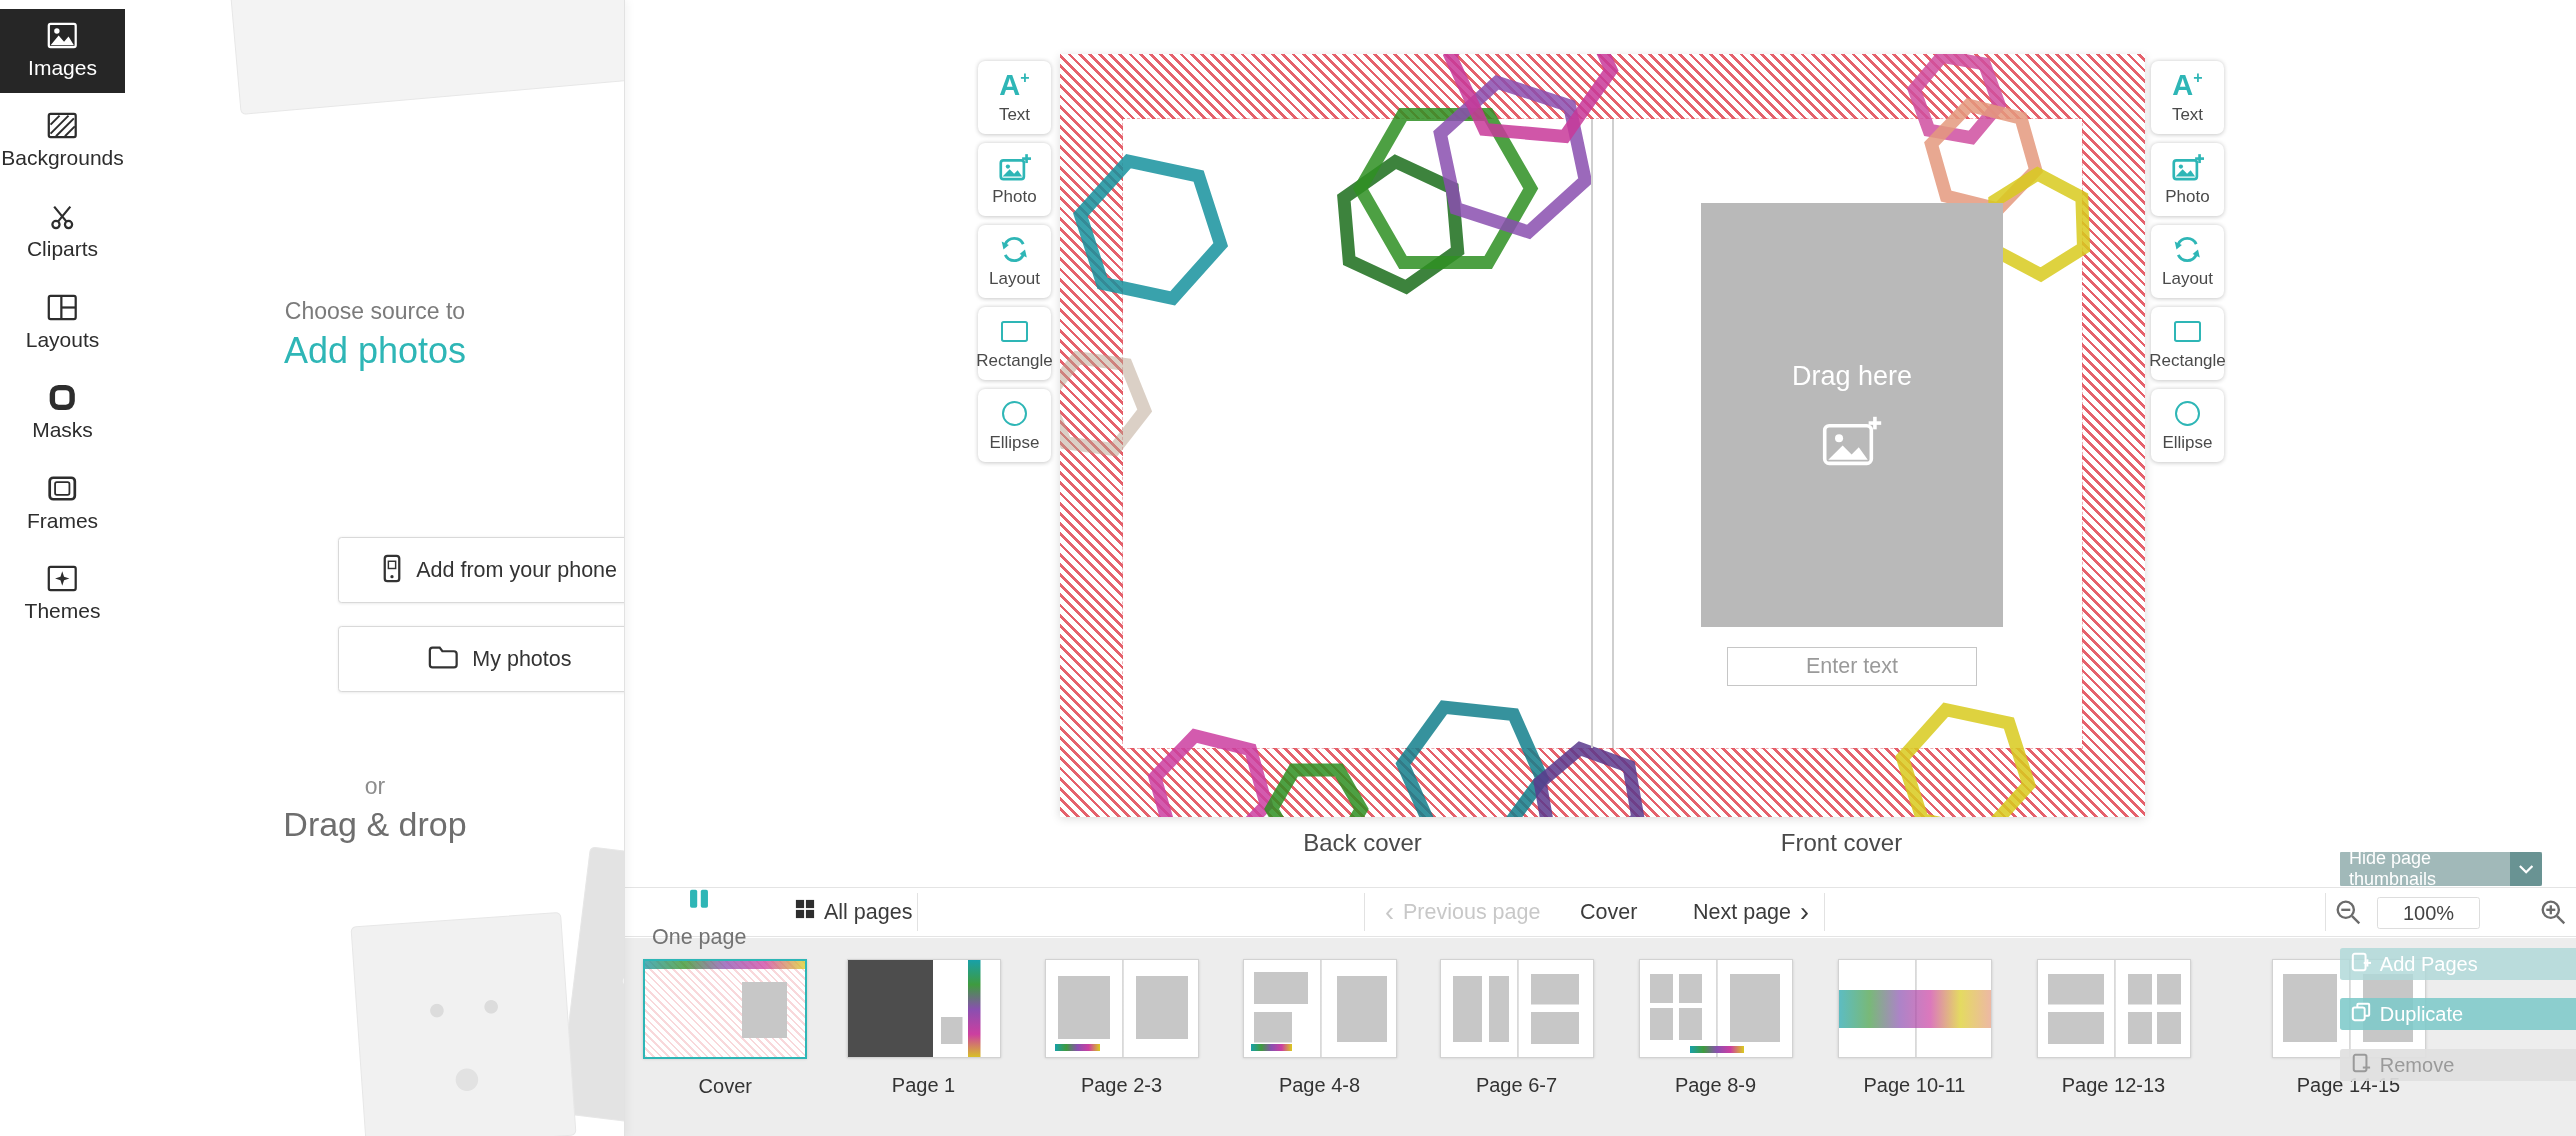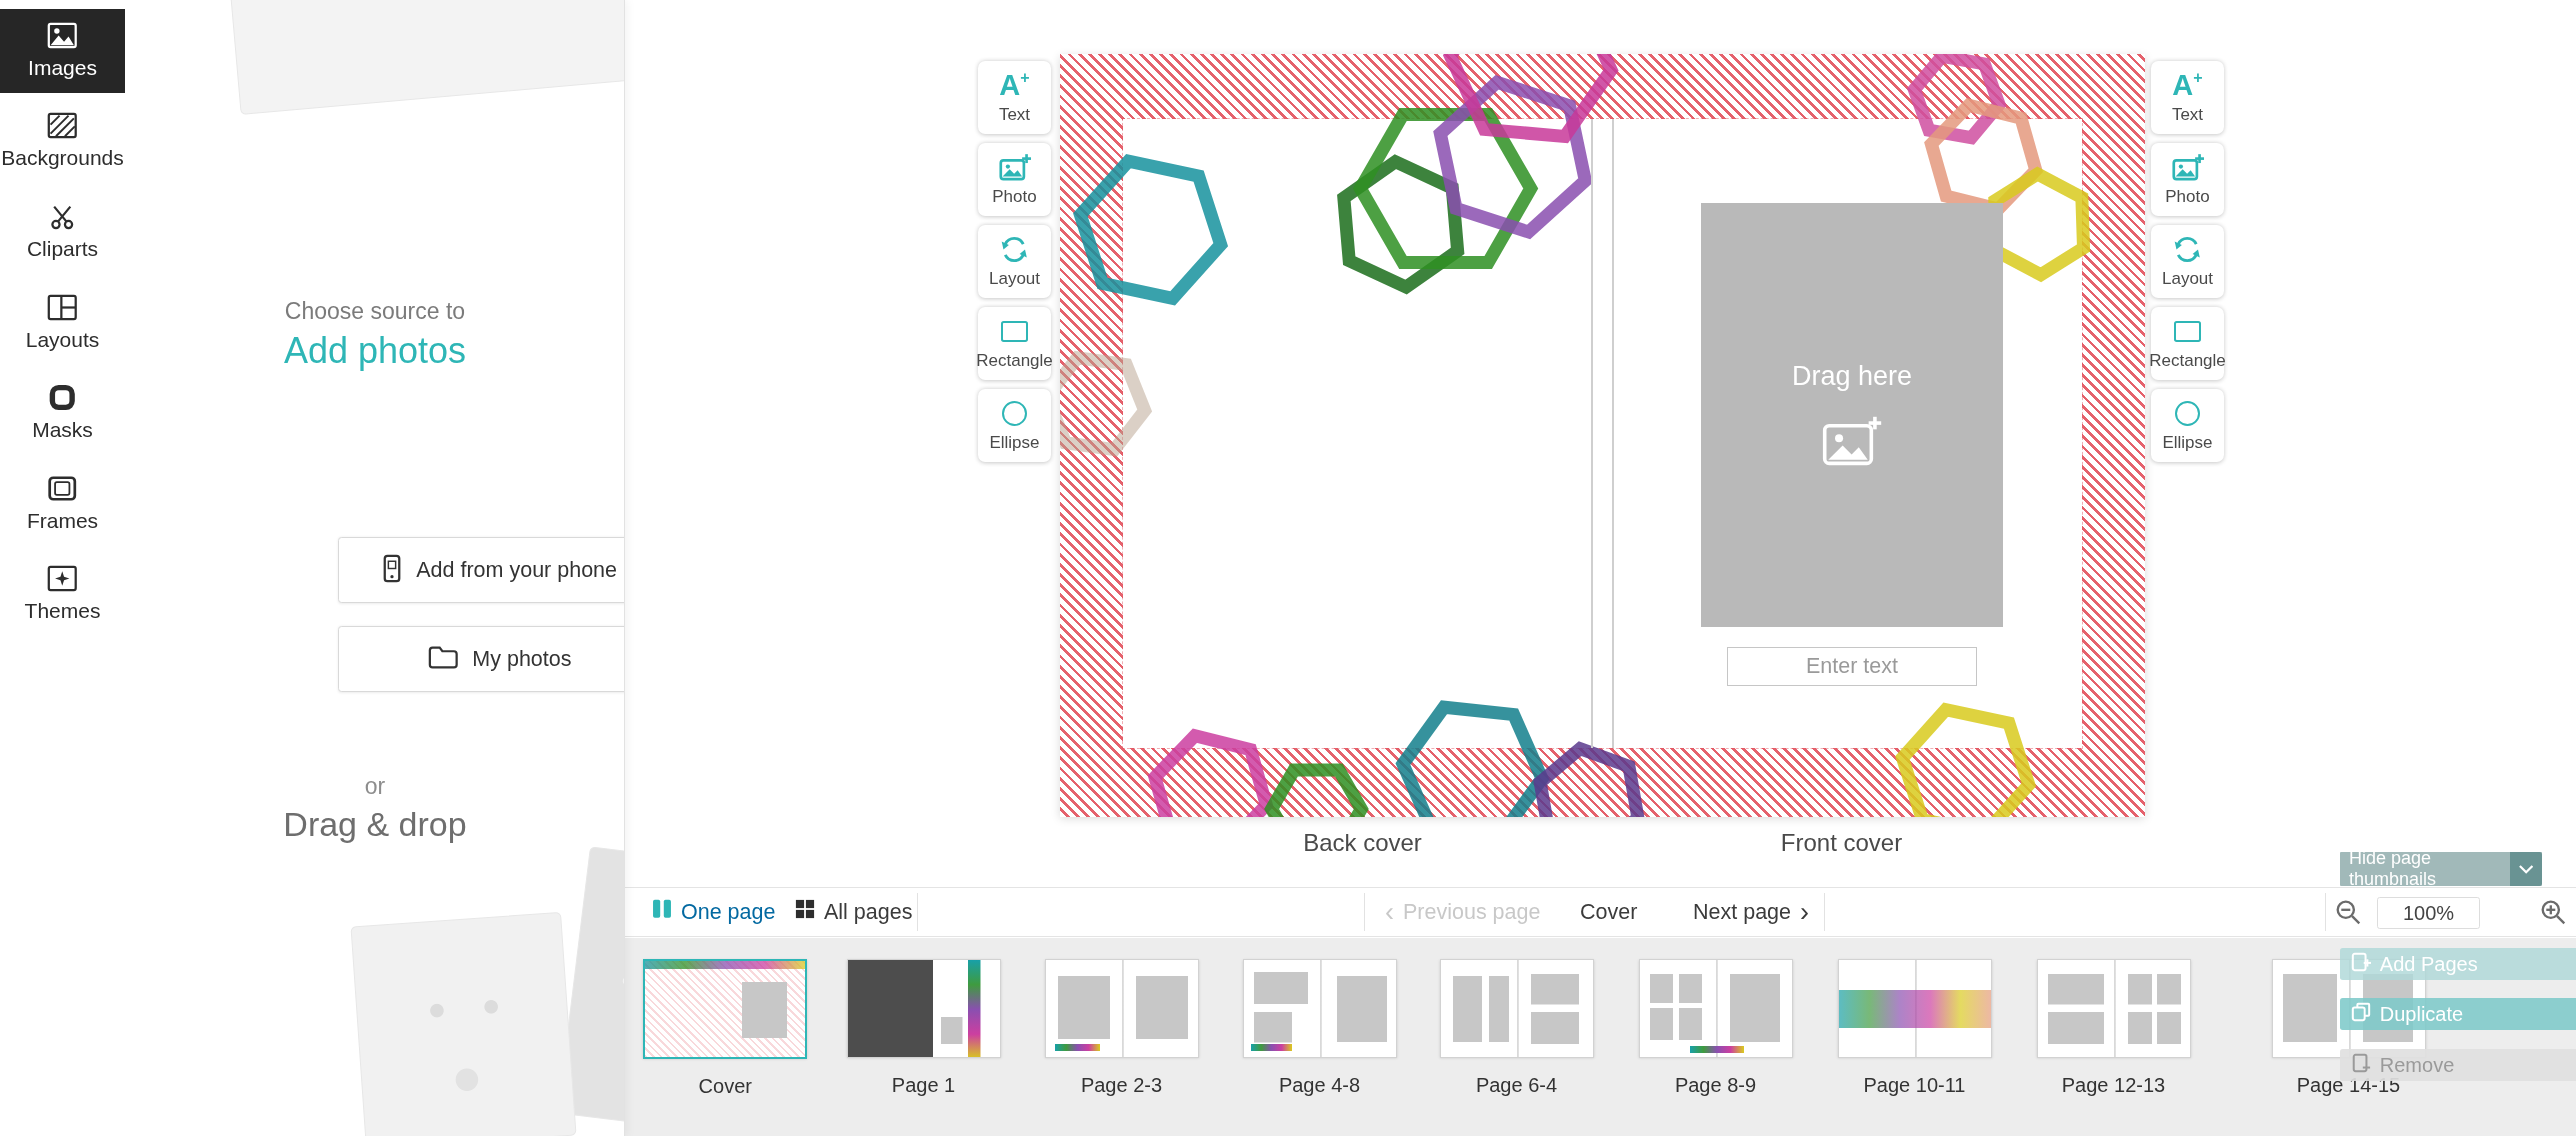--- a/index.html
+++ b/index.html
@@ -58,21 +58,21 @@
   .tico-text sup { font-size:16px; position:relative; top:-7.2px; }
   .shape-rect { width:27px; height:21.5px; border:2.7px solid #2eb6b6; border-radius:2.7px; }
   .shape-ellipse { width:25px; height:25px; border:2.7px solid #2eb6b6; border-radius:50%; }
 
   
   .bbar { position:absolute; left:625px; top:887px; width:1951px; height:50px; background:#fff;
     border-top:0.9px solid #e4e4e4; border-bottom:0.9px solid #e4e4e4; z-index:10; }
   .bb-item { position:absolute; top:0; height:48px; display:flex; align-items:center; gap:9px;
     font-size:21.5px; cursor:pointer; }
   .bb-divider { position:absolute; top:5.4px; width:0.9px; height:38px; background:#e2e2e2; }
-  .accent { color:#0369a1; }
+  .accent { color:#737373;flex-direction:column; }
   .dark { color:#3b3b3b; }
   .disabled { color:#c8c8c8; cursor:default; }
   .chev { font-size:27px; line-height:1; }
   .zoom-input { position:absolute; left:1752px; top:9px; width:103px; height:32px; text-align:center;
     font-size:20px; color:#444; border:0.9px solid #ddd; border-radius:2.7px; background:#fff;
     font-family:"Liberation Sans", sans-serif; }
 
   
   .hidebtn { position:absolute; left:2340px; top:852px; width:202px; height:34px; z-index:40;
     background:rgba(137,168,168,.8); border-radius:1px; display:flex; align-items:center; cursor:pointer; }
@@ -478,21 +478,21 @@
   <div class="thumb" style="left:407px">
     <div class="thumb-art art-p23"></div>
     <div class="thumb-label">Page 2-3</div>
   </div>
   <div class="thumb" style="left:605px">
     <div class="thumb-art art-p45"></div>
     <div class="thumb-label">Page 4-8</div>
   </div>
   <div class="thumb" style="left:802px">
     <div class="thumb-art art-p67"></div>
-    <div class="thumb-label">Page 6-4</div>
+    <div class="thumb-label">Page 6-7</div>
   </div>
   <div class="thumb" style="left:1001px">
     <div class="thumb-art art-p89"></div>
     <div class="thumb-label">Page 8-9</div>
   </div>
   <div class="thumb" style="left:1200px">
     <div class="thumb-art art-p1011"></div>
     <div class="thumb-label">Page 10-11</div>
   </div>
   <div class="thumb" style="left:1399px">

